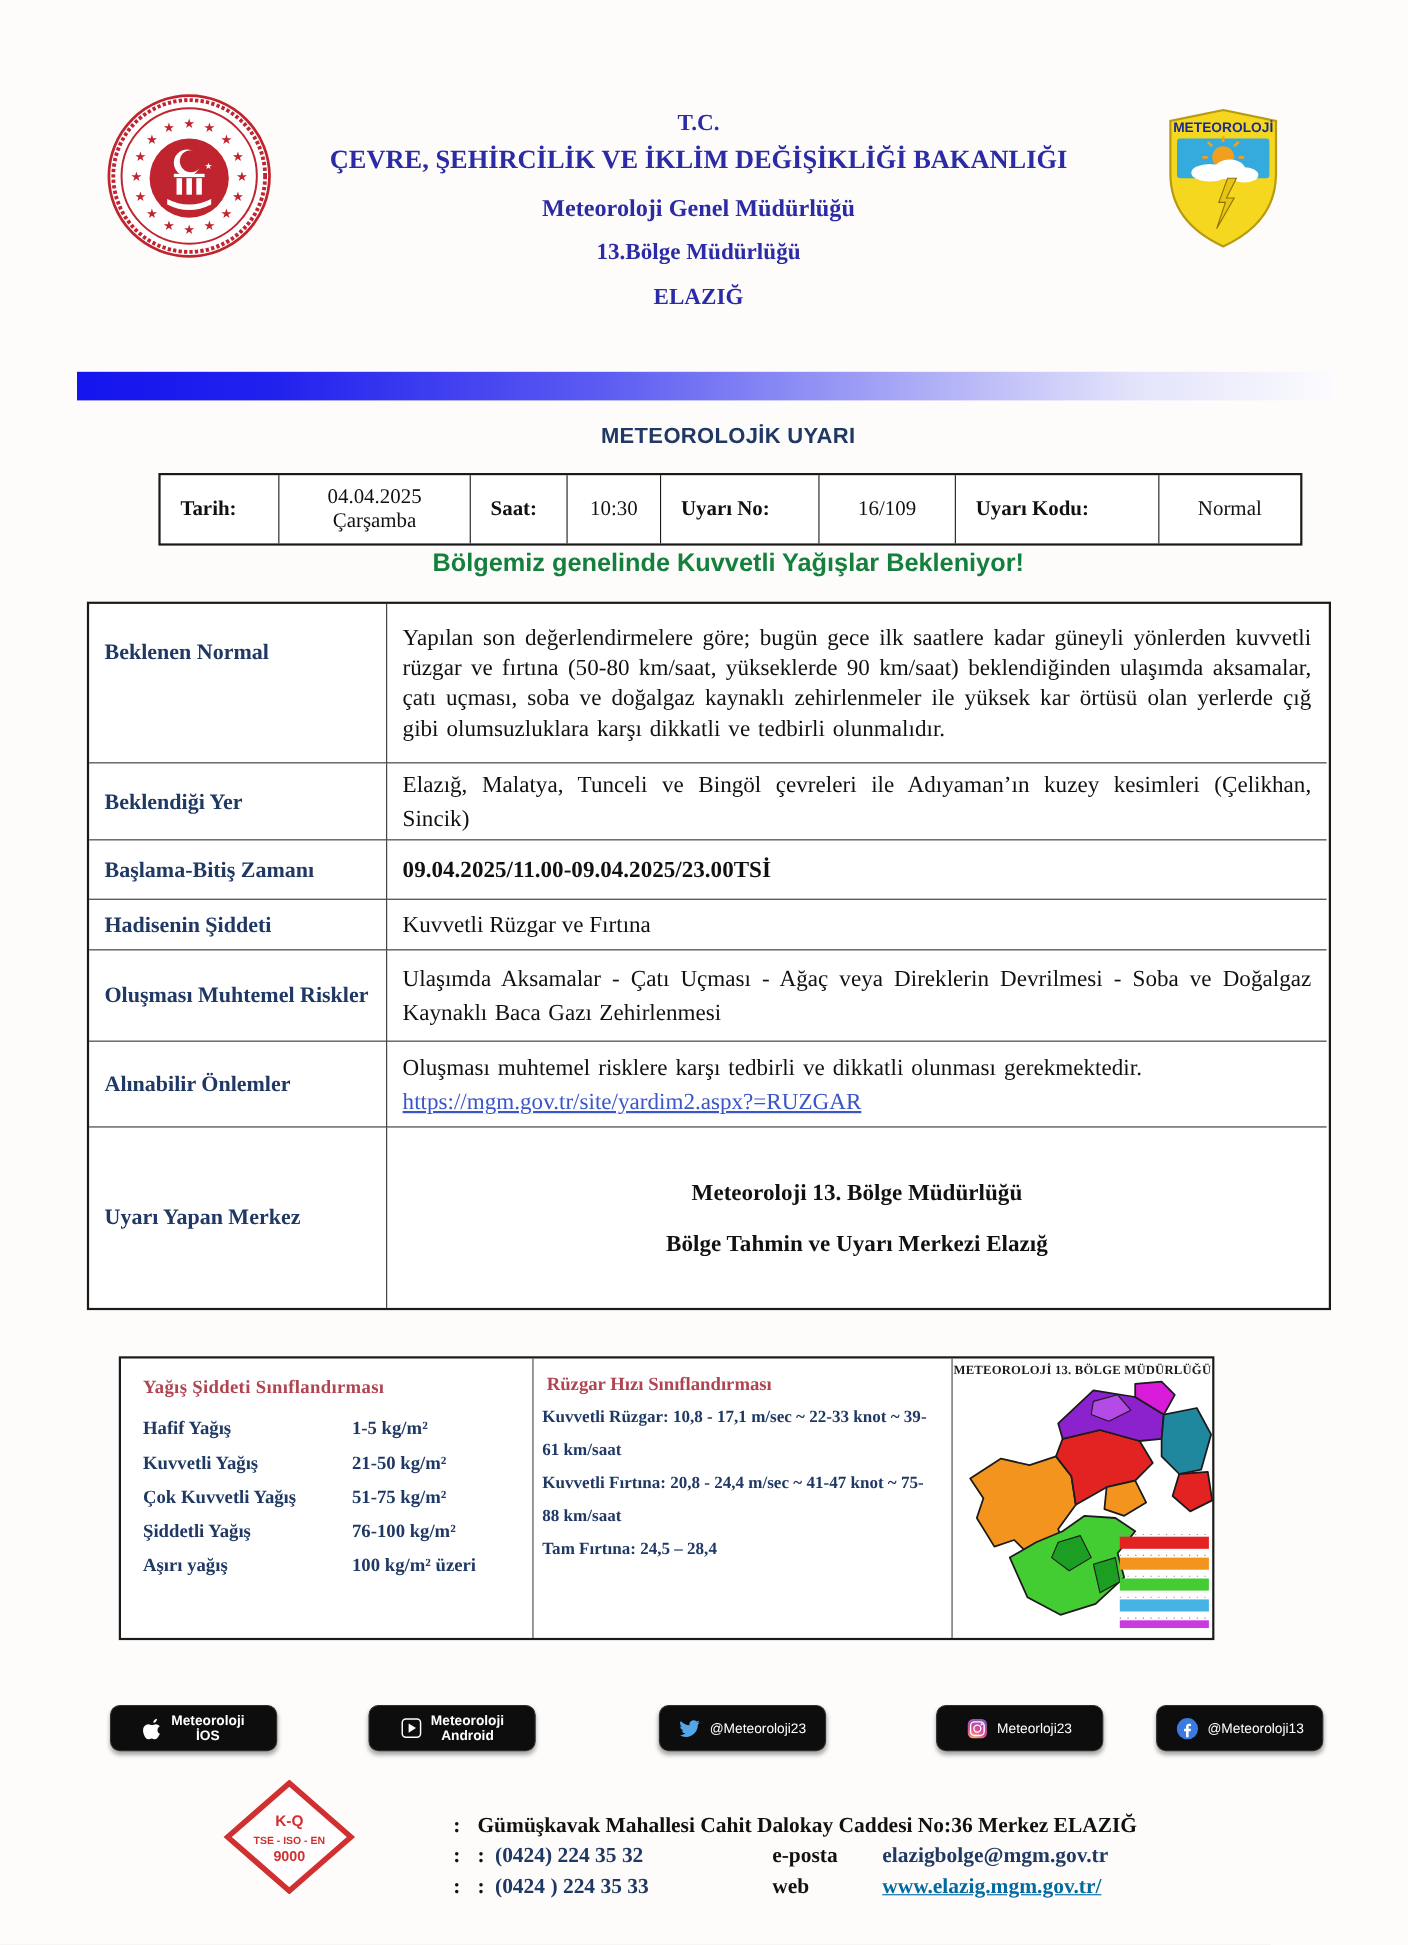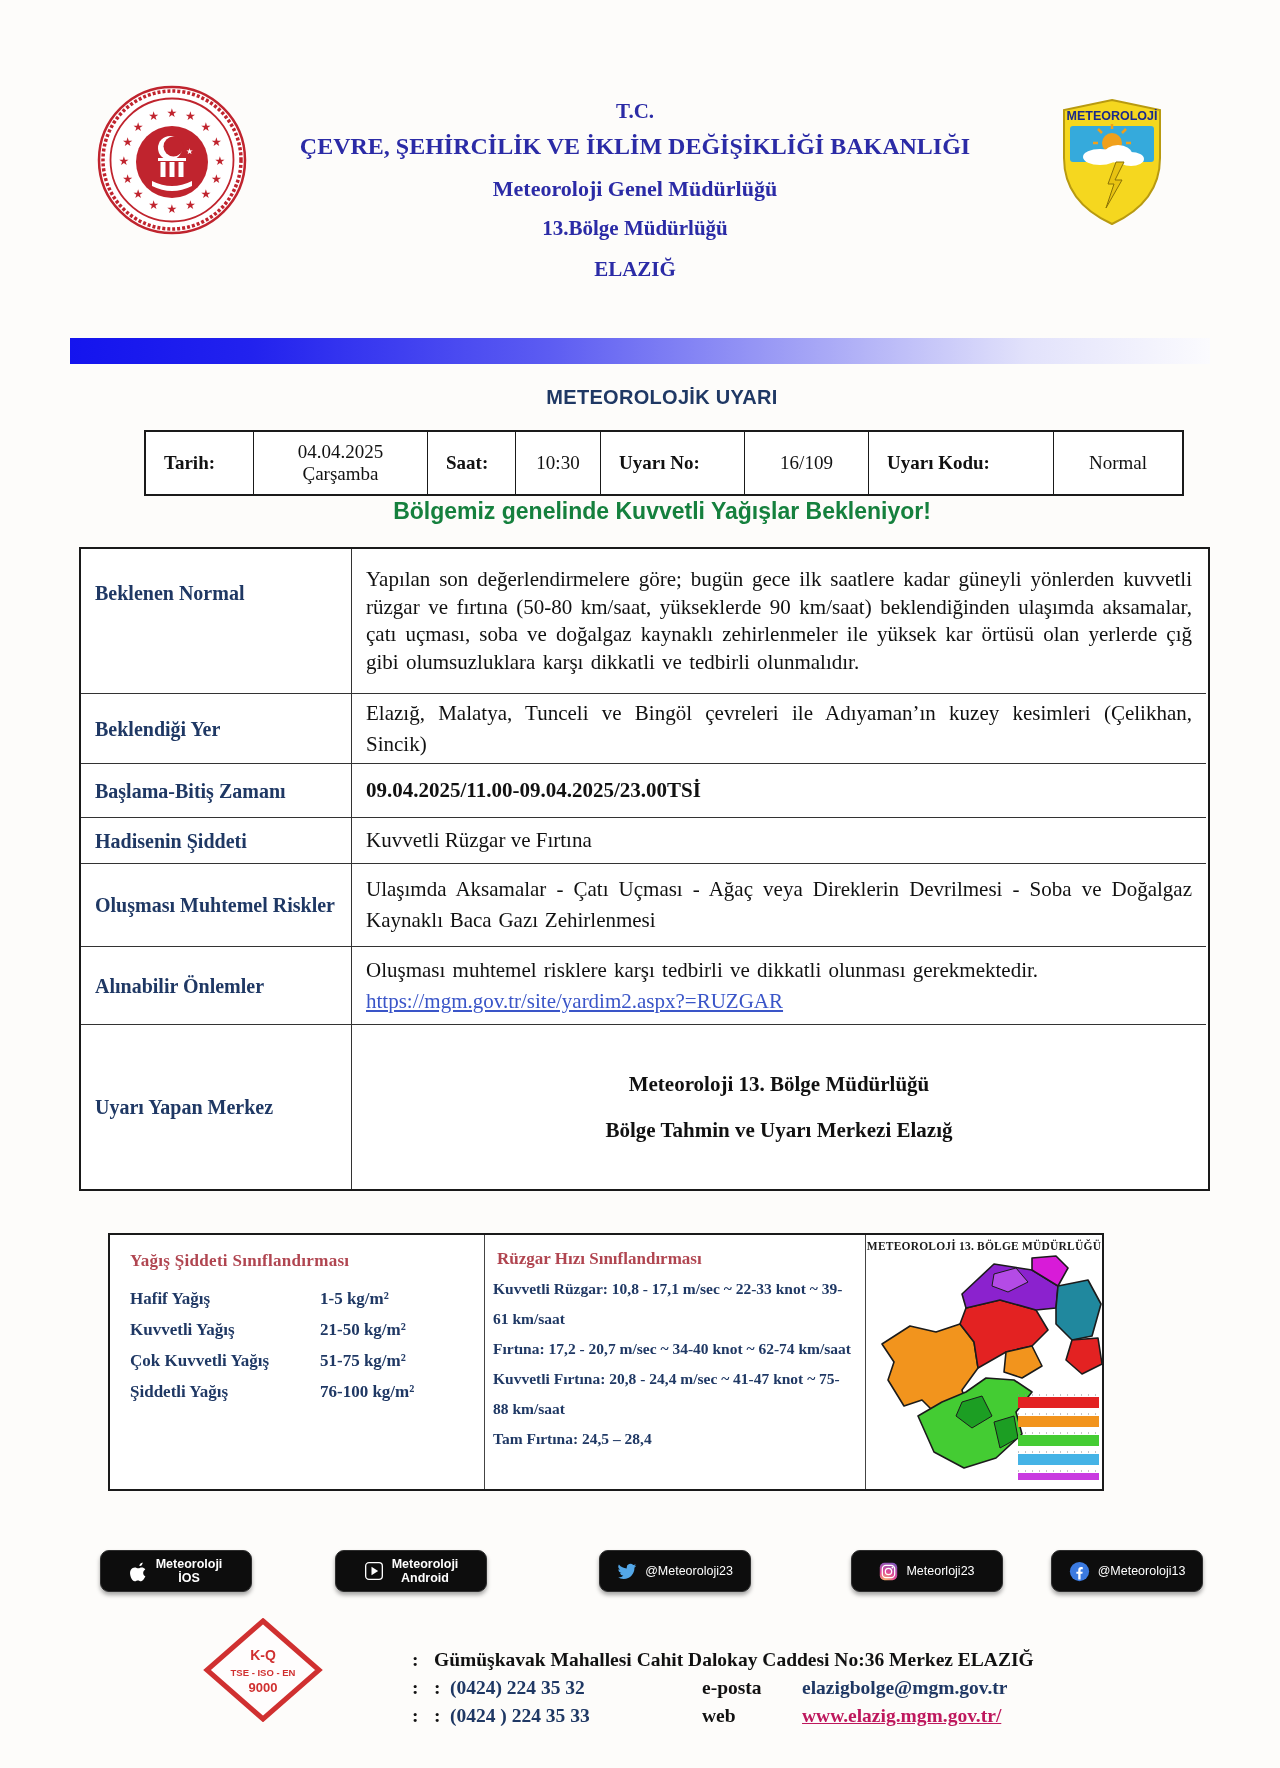--- a/index.html
+++ b/index.html
@@ -76,21 +76,21 @@
   .sbtn .one{font-size:12.5px;}
 
   
   .address{position:absolute;left:412px;top:1646px;width:740px;font-weight:bold;font-size:19.5px;}
   .addr-line{height:28px;display:flex;align-items:center;}
   .c1{width:22px;}
   .c2{width:16px;}
   .navy{color:#1F3864;}
   .ph{width:252px;}
   .lbl{width:100px;color:#111;}
-  .weblink{color:#be185d;text-decoration:underline;}
+  .weblink{color:#0369a1;text-decoration:underline;}
 </style>
 </head>
 <body>
 
 <div class="page">
 
   <svg class="abs" style="left:96px;top:84px" width="152" height="152" viewBox="0 0 152 152">
     <circle cx="76" cy="76" r="73" fill="#fff" stroke="#c0242e" stroke-width="2.5"></circle>
     <circle cx="76" cy="76" r="69" fill="none" stroke="#c0242e" stroke-width="3.5" stroke-dasharray="3 2"></circle>
     <circle cx="76" cy="76" r="61.5" fill="none" stroke="#c0242e" stroke-width="1.8"></circle>
@@ -211,26 +211,29 @@
         <span>21-50 kg/m²</span>
         </div>
       <div class="rain-row">
         <span class="rain-label">Çok Kuvvetli Yağış</span>
         <span>51-75 kg/m²</span>
         </div>
       <div class="rain-row">
         <span class="rain-label">Şiddetli Yağış</span>
         <span>76-100 kg/m²</span>
         </div>
+      <div class="rain-row">
+        <span class="rain-label">Aşırı yağış</span>
+        <span>100 kg/m² üzeri</span>
+        </div>
     </div>
 
     <div class="cb-col wind">
       <div class="cb-title">Rüzgar Hızı Sınıflandırması</div>
       <div class="wind-line">Kuvvetli Rüzgar: 10,8 - 17,1 m/sec ~ 22-33 knot ~ 39-61 km/saat</div>
-      <div class="wind-line">Fırtına: 17,2 - 20,7 m/sec ~ 34-40 knot ~ 62-74 km/saat</div>
       <div class="wind-line">Kuvvetli Fırtına: 20,8 - 24,4 m/sec ~ 41-47 knot ~ 75-88 km/saat</div>
       <div class="wind-line">Tam Fırtına: 24,5 – 28,4</div>
     </div>
 
     <div class="cb-col mappanel">
       <div class="map-title">METEOROLOJİ 13. BÖLGE MÜDÜRLÜĞÜ</div>
       <svg width="237" height="228" viewBox="0 0 237 228">
         <g stroke="#1b1b1b" stroke-width="1.6" stroke-linejoin="round">
           <path d="M16 92 L44 74 70 80 94 72 108 90 112 116 96 138 102 158 78 170 56 148 38 154 22 128 28 110 Z" fill="#F2941D"></path>
           <path d="M94 72 L100 56 134 48 170 58 182 78 166 94 140 100 112 116 108 90 Z" fill="#E32222"></path>

